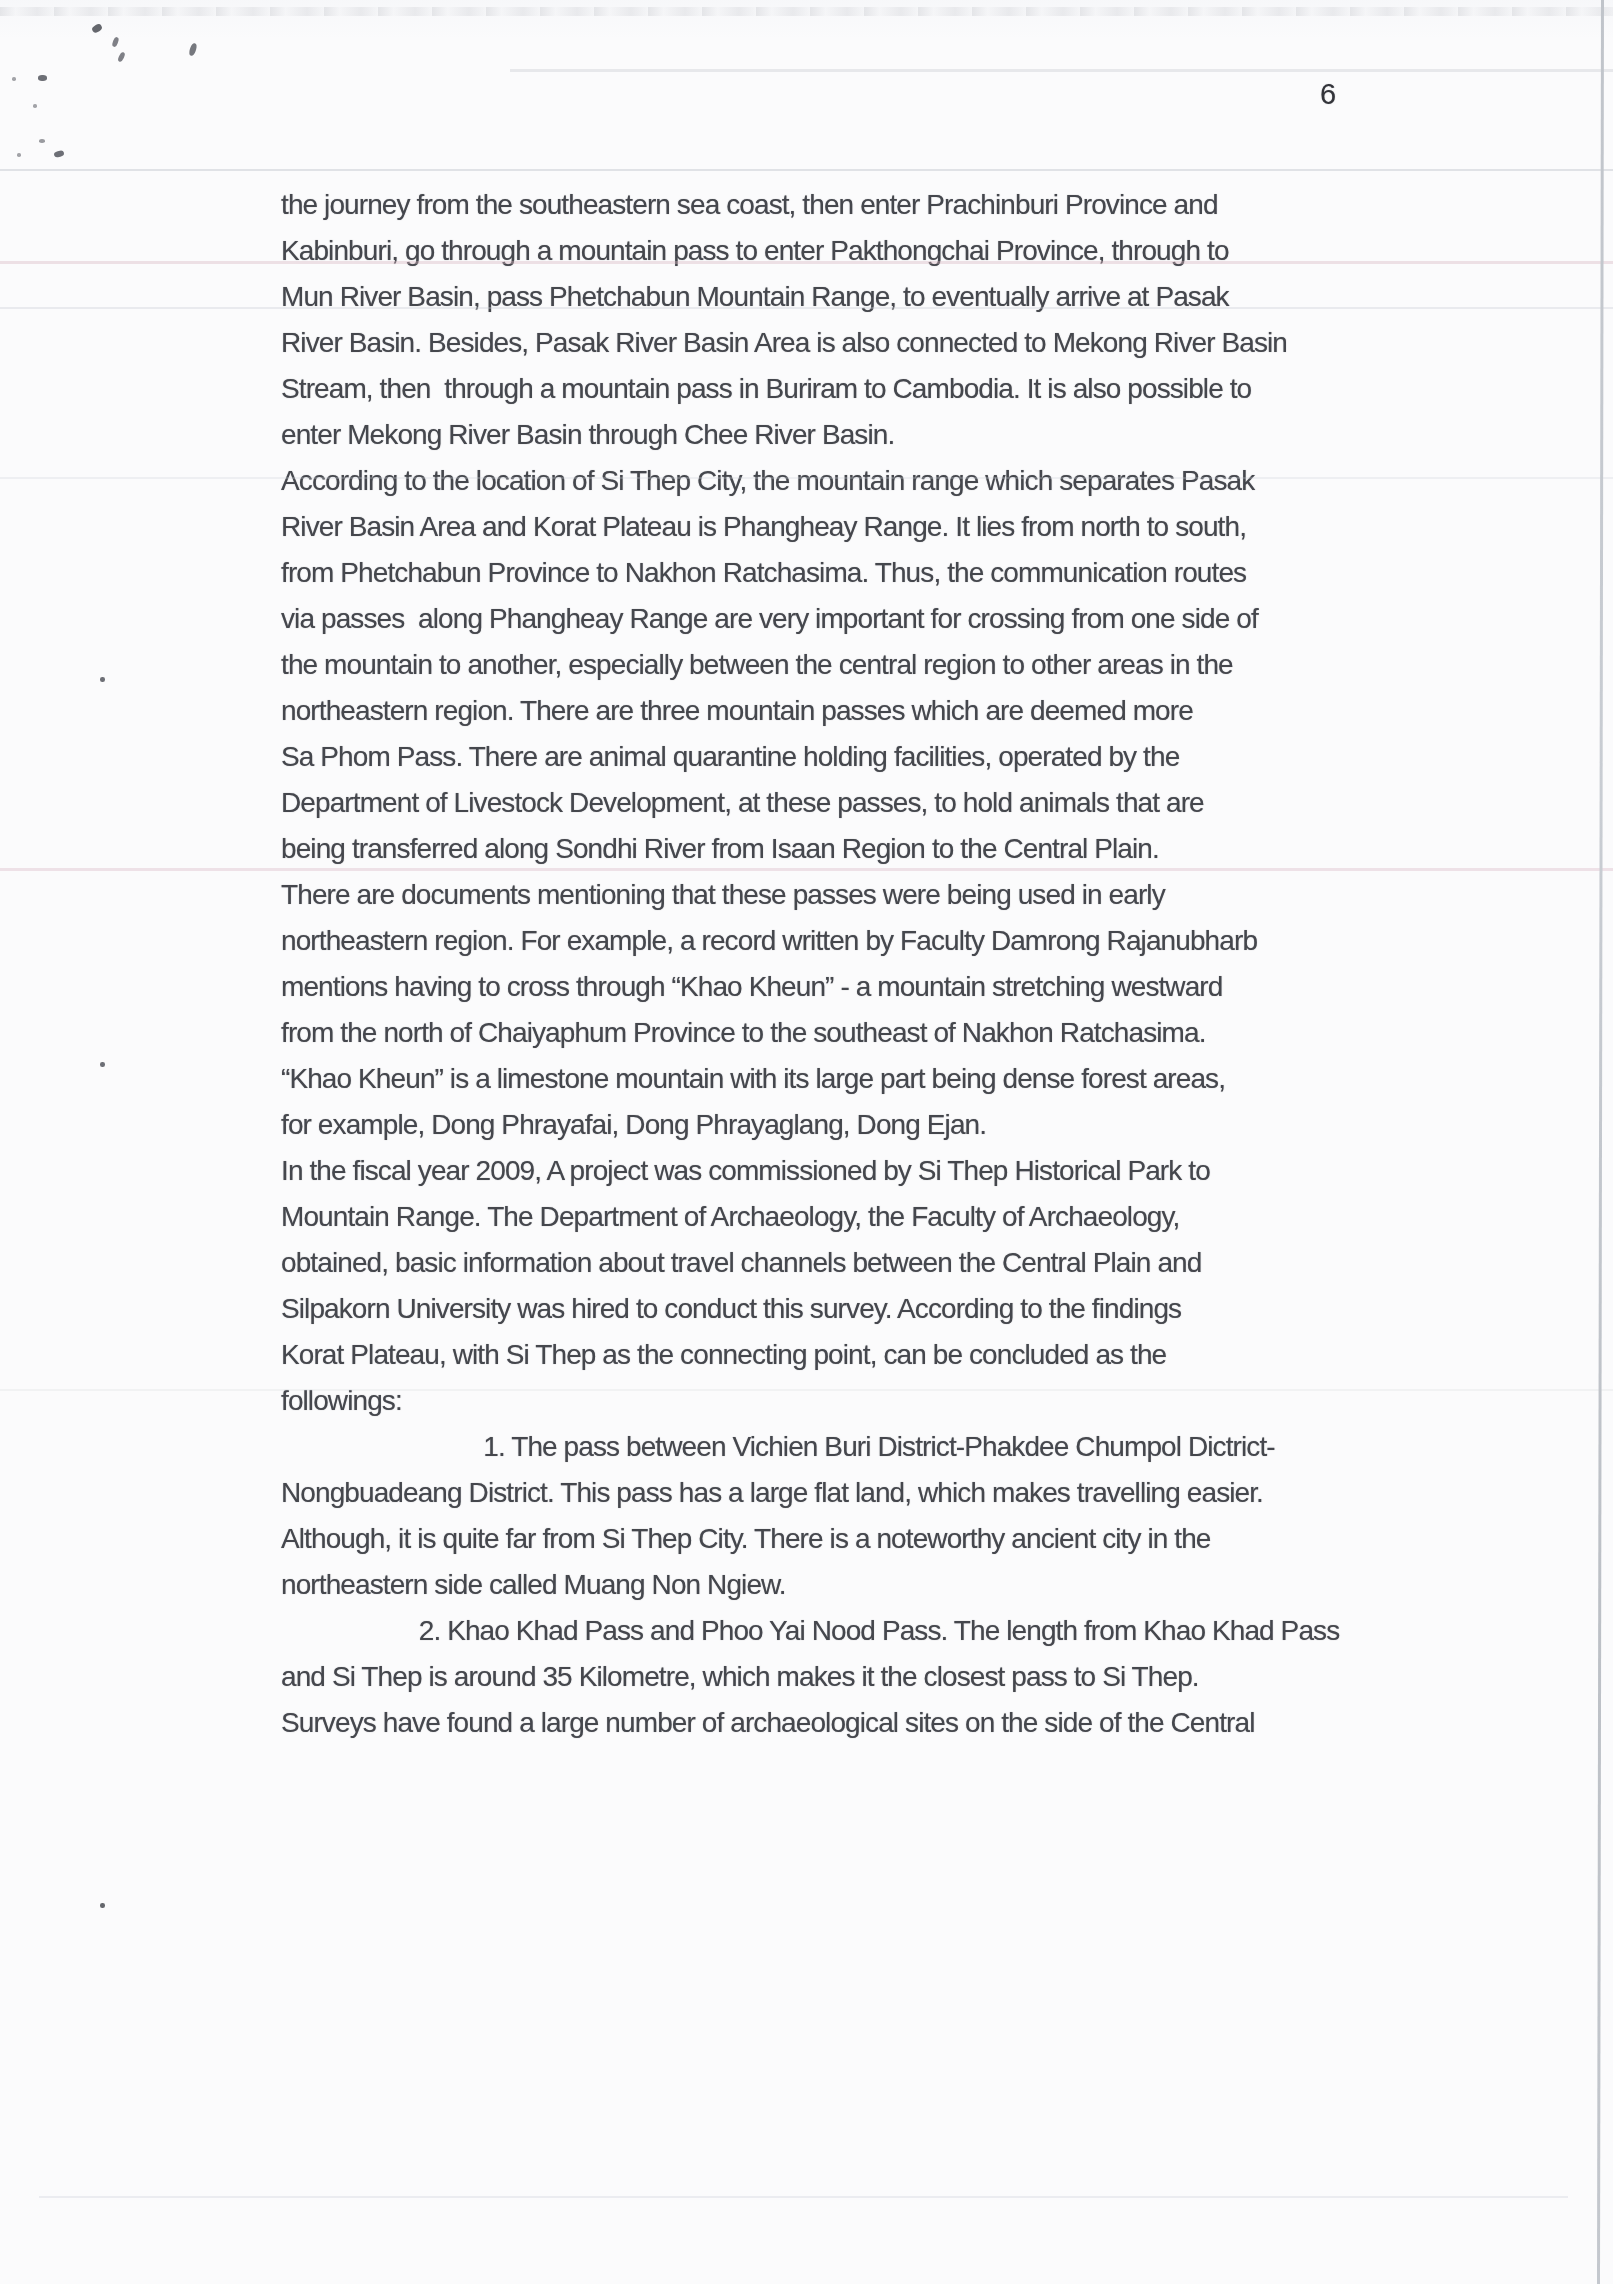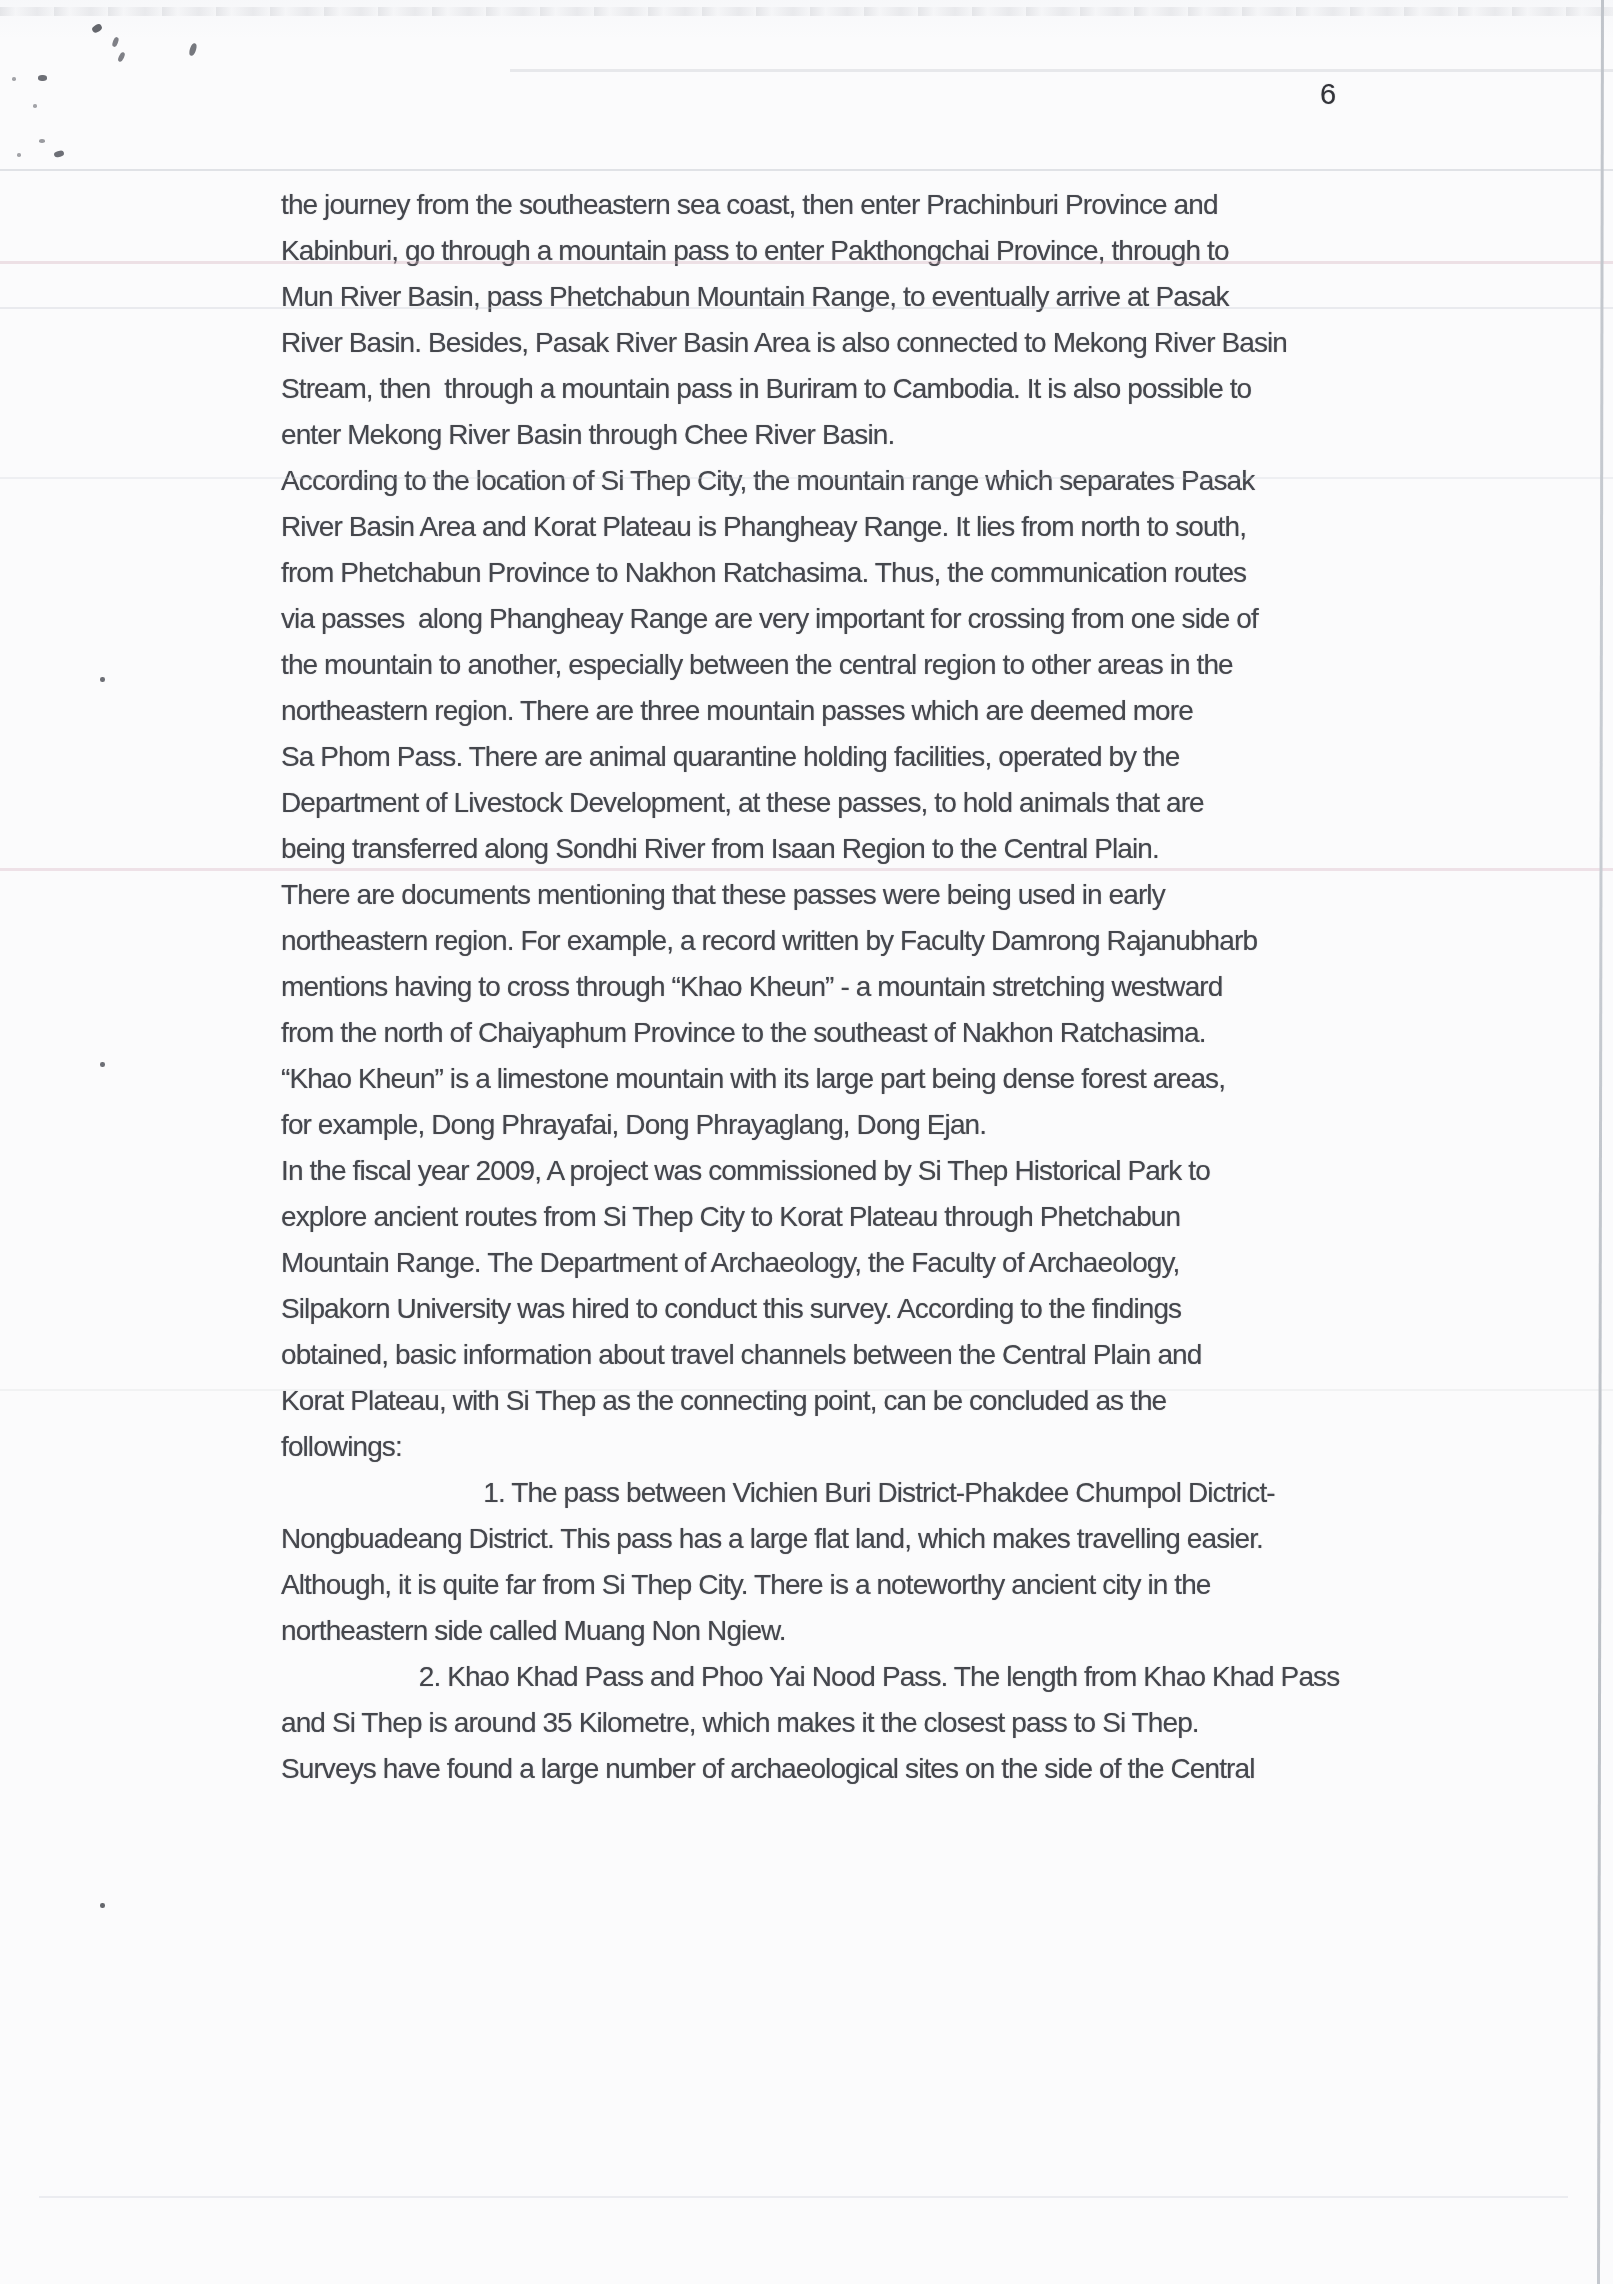--- a/index.html
+++ b/index.html
@@ -67,24 +67,23 @@
       <div class="line">Sa Phom Pass. There are animal quarantine holding facilities, operated by the</div>
       <div class="line">Department of Livestock Development, at these passes, to hold animals that are</div>
       <div class="line">being transferred along Sondhi River from Isaan Region to the Central Plain.</div>
       <div class="line">There are documents mentioning that these passes were being used in early</div>
       <div class="line">northeastern region. For example, a record written by Faculty Damrong Rajanubharb</div>
       <div class="line">mentions having to cross through “Khao Kheun” - a mountain stretching westward</div>
       <div class="line">from the north of Chaiyaphum Province to the southeast of Nakhon Ratchasima.</div>
       <div class="line">“Khao Kheun” is a limestone mountain with its large part being dense forest areas,</div>
       <div class="line">for example, Dong Phrayafai, Dong Phrayaglang, Dong Ejan.</div>
       <div class="line">In the fiscal year 2009, A project was commissioned by Si Thep Historical Park to</div>
-      <div class="line">explore ancient routes from Si Thep City to Korat Plateau through Phetchabun</div>
       <div class="line">Mountain Range. The Department of Archaeology, the Faculty of Archaeology,</div>
+      <div class="line">obtained, basic information about travel channels between the Central Plain and</div>
       <div class="line">Silpakorn University was hired to conduct this survey. According to the findings</div>
-      <div class="line">obtained, basic information about travel channels between the Central Plain and</div>
       <div class="line">Korat Plateau, with Si Thep as the connecting point, can be concluded as the</div>
       <div class="line">followings:</div>
       <div class="line indent">1. The pass between Vichien Buri District-Phakdee Chumpol Dictrict-</div>
       <div class="line">Nongbuadeang District. This pass has a large flat land, which makes travelling easier.</div>
       <div class="line">Although, it is quite far from Si Thep City. There is a noteworthy ancient city in the</div>
       <div class="line">northeastern side called Muang Non Ngiew.</div>
       <div class="line indent">2. Khao Khad Pass and Phoo Yai Nood Pass. The length from Khao Khad Pass</div>
       <div class="line">and Si Thep is around 35 Kilometre, which makes it the closest pass to Si Thep.</div>
       <div class="line">Surveys have found a large number of archaeological sites on the side of the Central</div>
     </div>

